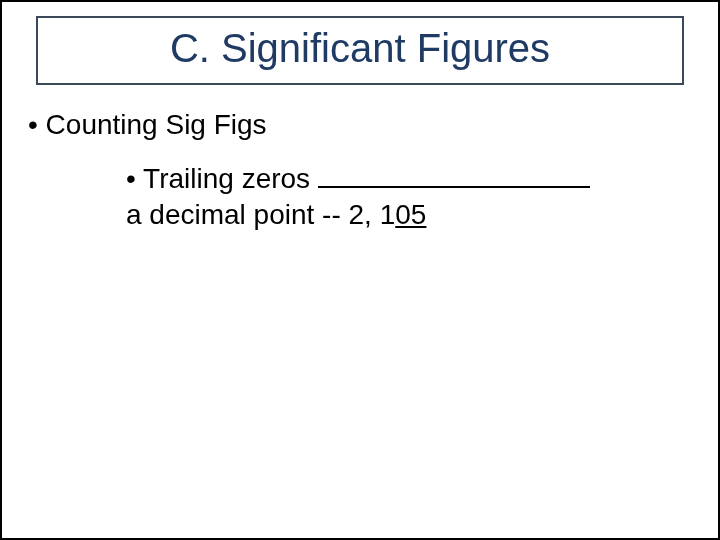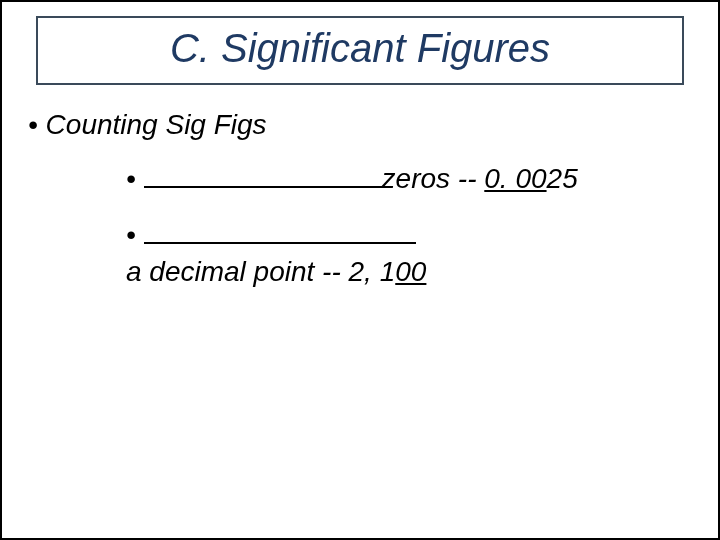--- a/index.html
+++ b/index.html
@@ -3,21 +3,20 @@
 <meta charset="utf-8">
 <style>
   * { margin: 0; padding: 0; box-sizing: border-box; }
   html, body { width: 720px; height: 540px; background: #fff; font-family: Arial, Helvetica, sans-serif; }
   .slide {
     width: 720px;
     height: 540px;
     border: 2px solid #000;
     position: relative;
     padding: 14px 16px 16px 16px;
-    font-style: italic;
   }
   .title-box {
     border: 2px solid #3a4a5a;
     margin: 0 auto 24px auto;
     width: 648px;
     padding: 8px 10px 12px 10px;
     text-align: center;
   }
   .title-text {
     color: #1f3a63;
@@ -65,17 +64,16 @@
 
 <div class="slide">
 
   <div class="title-box">
     <div class="title-text">C. Significant Figures</div>
   </div>
 
   <div class="bullet-l1"><span>Counting Sig Figs</span></div>
 
 
-  <div class="bullet-l3"><span class="blank blank1"></span><span>zeros -- </span><span class="no-wrap"><span class="underline">0. 00</span><span>25</span></span></div>
 
-  <div class="bullet-l3"><span class="blank blank2"></span><br><span>a decimal point -- 2, 1</span><span class="underline">00</span></div>
+  <div class="bullet-l3"><span>Trailing zeros </span><span class="blank blank2"></span><br><span>a decimal point -- 2, 1</span><span class="underline">05</span></div>
 
 </div>
 
 </body></html>

